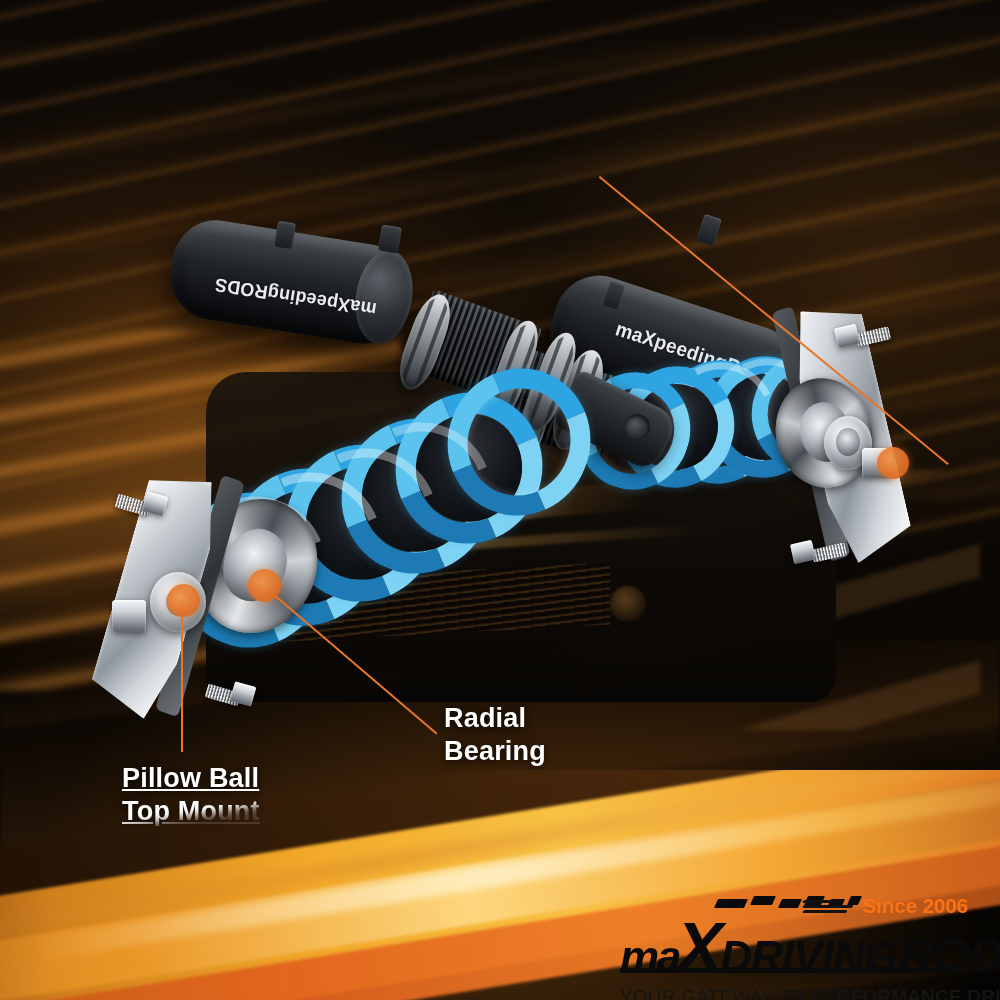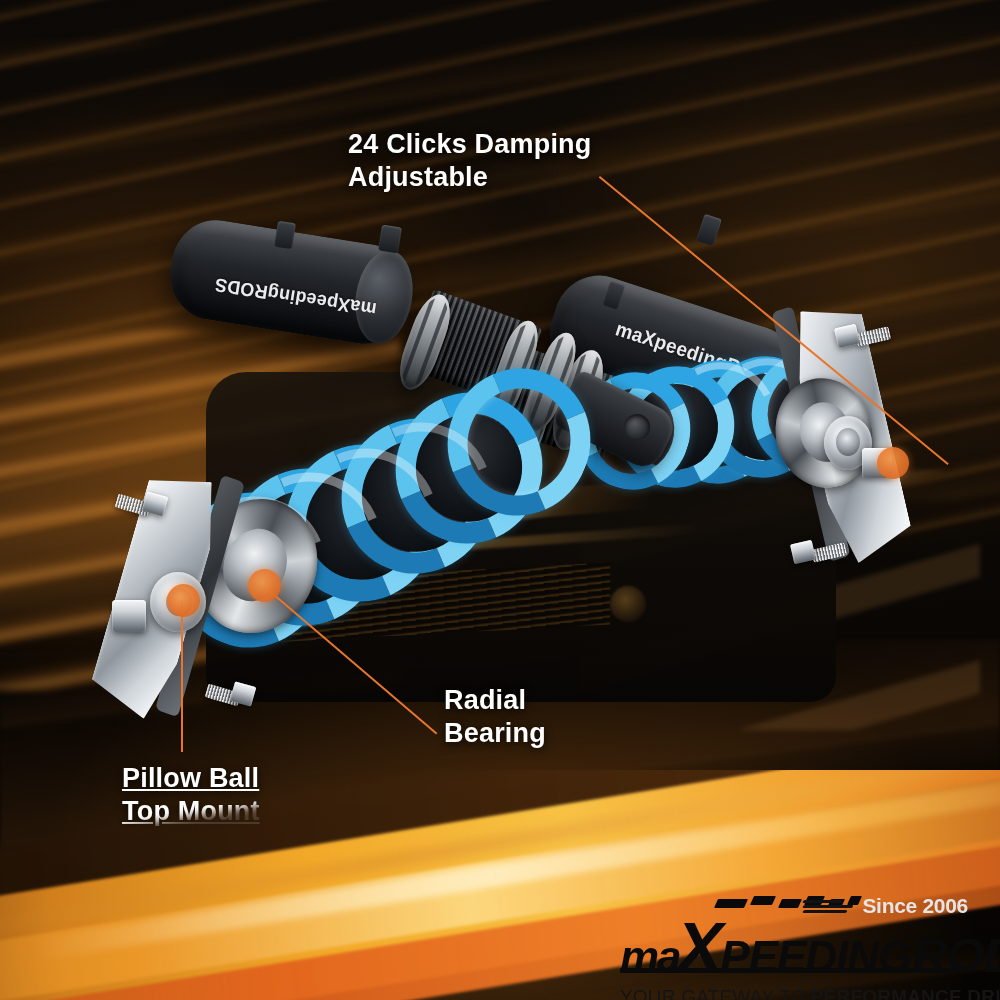--- a/index.html
+++ b/index.html
@@ -262,21 +262,21 @@
   .b-ma   { font-size:44px; line-height:.86; letter-spacing:-2px; }
   .b-x    { font-size:70px; line-height:.80; margin:0 -2px 0 -3px; font-weight:900; }
   .b-peed { font-size:44px; line-height:.86; letter-spacing:-1px; }
   .b-rods { font-size:49px; line-height:.86; font-weight:900; letter-spacing:-1px; margin-left:1px; }
   .flag-marks { position:absolute; left:96px; top:-3px; width:150px; height:22px; }
   .fm { position:absolute; background:#0a0a0a; transform:skewX(-24deg); height:9px; border-radius:1px; }
   .underline-bar { position:absolute; height:5px; background:#0a0a0a; border-radius:1px; }
   .since-wrap { position:absolute; right:0; top:-4px; display:flex; align-items:center; gap:5px; }
   .since-lines { position:relative; width:54px; height:16px; }
   .sl { position:absolute; left:0; height:2.5px; background:#121212; border-radius:2px; transform:skewX(-22deg); }
-  .since-text { font-size:21px; font-weight:700; color:#e5e5e5; letter-spacing:-.3px; }
+  .since-text { font-size:21px; font-weight:700; color:#f97316; letter-spacing:-.3px; }
   .tagline { font-size:19px; letter-spacing:.2px; color:#141414; white-space:nowrap; }
   .tagline .reg { font-weight:400; }
   .tagline .bold { font-weight:800; }
 </style>
 </head>
 <body>
 
 <div id="stage">
 
   <div class="bg-base"></div>
@@ -398,26 +398,24 @@
       <div class="bolt-thread" style="left:116px; top:498px; width:34px; height:14px; transform:rotate(16deg);"></div>
       <div class="bolt" style="left:144px; top:494px; width:22px; height:20px; transform:rotate(16deg);"></div>
       <div class="bolt-thread" style="left:206px; top:688px; width:34px; height:14px; transform:rotate(16deg);"></div>
       <div class="bolt" style="left:232px; top:684px; width:22px; height:20px; transform:rotate(16deg);"></div>
       <div class="bolt" style="left:112px; top:600px; width:34px; height:32px; border-radius:4px;"></div>
     </div>
   </div>
 
   <div class="leader" style="left:600px; top:176px; width:452px; height:2px; transform:rotate(39.5deg);"></div>
   <div class="dot" style="left:877px; top:447px; width:32px; height:32px;"></div>
-  <div class="callout-label" style="left:348px; top:128px;">24 Clicks Damping
-Adjustable</div>
 
   <div class="leader" style="left:264px; top:585px; width:228px; height:2px; transform:rotate(40.5deg);"></div>
   <div class="dot" style="left:248px; top:569px; width:33px; height:33px;"></div>
-  <div class="callout-label" style="left:444px; top:684px;">Radial
+  <div class="callout-label" style="left:444px; top:702px;">Radial
 Bearing</div>
 
   <div class="leader" style="left:183px; top:600px; width:152px; height:2px; transform:rotate(90deg);"></div>
   <div class="dot" style="left:167px; top:584px; width:33px; height:33px;"></div>
   <div class="callout-label" style="left:122px; top:762px;text-decoration:underline;">Pillow Ball
 Top Mount</div>
 
   <div class="gold-sweep">
     <div class="gs-dark"></div>
     <div class="gs gs1"></div>
@@ -443,21 +441,21 @@
         <div class="sl" style="top:2px;  width:40px;"></div>
         <div class="sl" style="top:7px;  width:50px;"></div>
         <div class="sl" style="top:12px; width:44px;"></div>
       </div>
       <span class="since-text">Since 2006</span>
     </div>
 
     <div class="brand-main" style="margin-top:22px;">
       <span class="b-ma">ma</span>
       <span class="b-x">X</span>
-      <span class="b-peed">PEEDING</span>
+      <span class="b-peed">DRIVING</span>
       <span class="b-rods">RODS</span>
     </div>
     <div class="underline-bar" style="left:0px; top:70px; width:340px;"></div>
 
     <div class="tagline" style="margin-top:10px;">
       <span class="reg">YOUR GATEWAY TO </span><span class="bold">PERFORMANCE DRIVING</span>
     </div>
   </div>
 
 </div>

